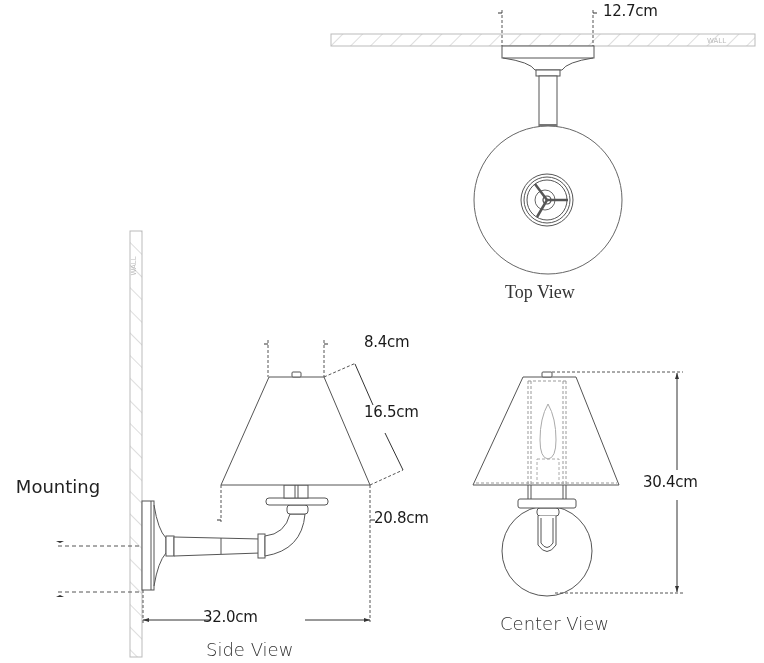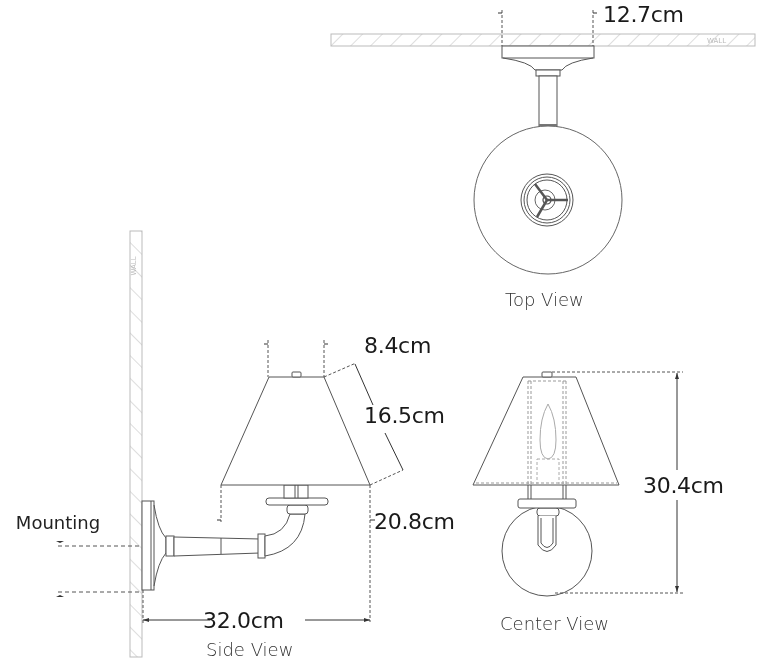--- a/index.html
+++ b/index.html
@@ -1,19 +1,19 @@
 <!DOCTYPE html>
 <html><head>
 <meta charset="utf-8">
 <style>
   html, body { margin: 0; padding: 0; background: #ffffff; }
   body { width: 764px; height: 663px; position: relative; overflow: hidden; font-family: "DejaVu Sans", sans-serif; }
   svg#drawing { position: absolute; left: 0; top: 0; }
   .lbl { position: absolute; color: #1a1a1a; white-space: nowrap; font-family: "DejaVu Sans", sans-serif; }
-  .dim { font-size: 22px; letter-spacing: -0.3px; }
+  .dim { font-size: 15px; letter-spacing: -0.3px; }
   .view { font-size: 18px; font-weight: 300; color: #333; }
   .mount { font-size: 18px; text-align: center; line-height: 20px; color: #222; }
   .walltxt { position: absolute; font-size: 7px; color: #bbb; font-family: "DejaVu Sans", sans-serif; }
 </style>
 </head>
 <body>
 
 <svg id="drawing" width="764" height="663" viewBox="0 0 764 663" xmlns="http://www.w3.org/2000/svg">
   <defs>
     <pattern id="hatchH" patternUnits="userSpaceOnUse" width="14" height="14" patternTransform="rotate(45)">
@@ -121,25 +121,25 @@
     <line x1="677" y1="500" x2="677" y2="592" stroke="#333"></line>
     <polygon points="677,373 675,379 679,379" fill="#333"></polygon>
     <polygon points="677,592 675,586 679,586" fill="#333"></polygon>
   </g>
 </svg>
 
 <div class="walltxt" style="left:707px; top:37px;">WALL</div>
 <div class="walltxt" style="left:124px; top:262px; transform:rotate(-90deg);">WALL</div>
 
 <div class="lbl dim" style="left:603px; top:2px;">12.7cm</div>
-<div class="lbl view" style="left:505px; top:289px;">Top View</div>
+<div class="lbl view" style="left:505px; top:282px;font-family:Liberation Serif, serif;">Top View</div>
 
 <div class="lbl dim" style="left:334px; top:333px;margin-left:30px;">8.4cm</div>
 <div class="lbl dim" style="left:364px; top:403px;">16.5cm</div>
 <div class="lbl dim" style="left:374px; top:509px;">20.8cm</div>
 <div class="lbl dim" style="left:203px; top:608px;">32.0cm</div>
 <div class="lbl view" style="left:206px; top:639px;">Side View</div>
-<div class="lbl mount" style="left:0px; top:477px; width:116px;margin-top:36px;">
+<div class="lbl mount" style="left:0px; top:477px; width:116px;">
   <div>Mounting</div>
 </div>
 
 <div class="lbl dim" style="left:643px; top:473px;">30.4cm</div>
 <div class="lbl view" style="left:500px; top:613px;">Center View</div>
 
 </body></html>

